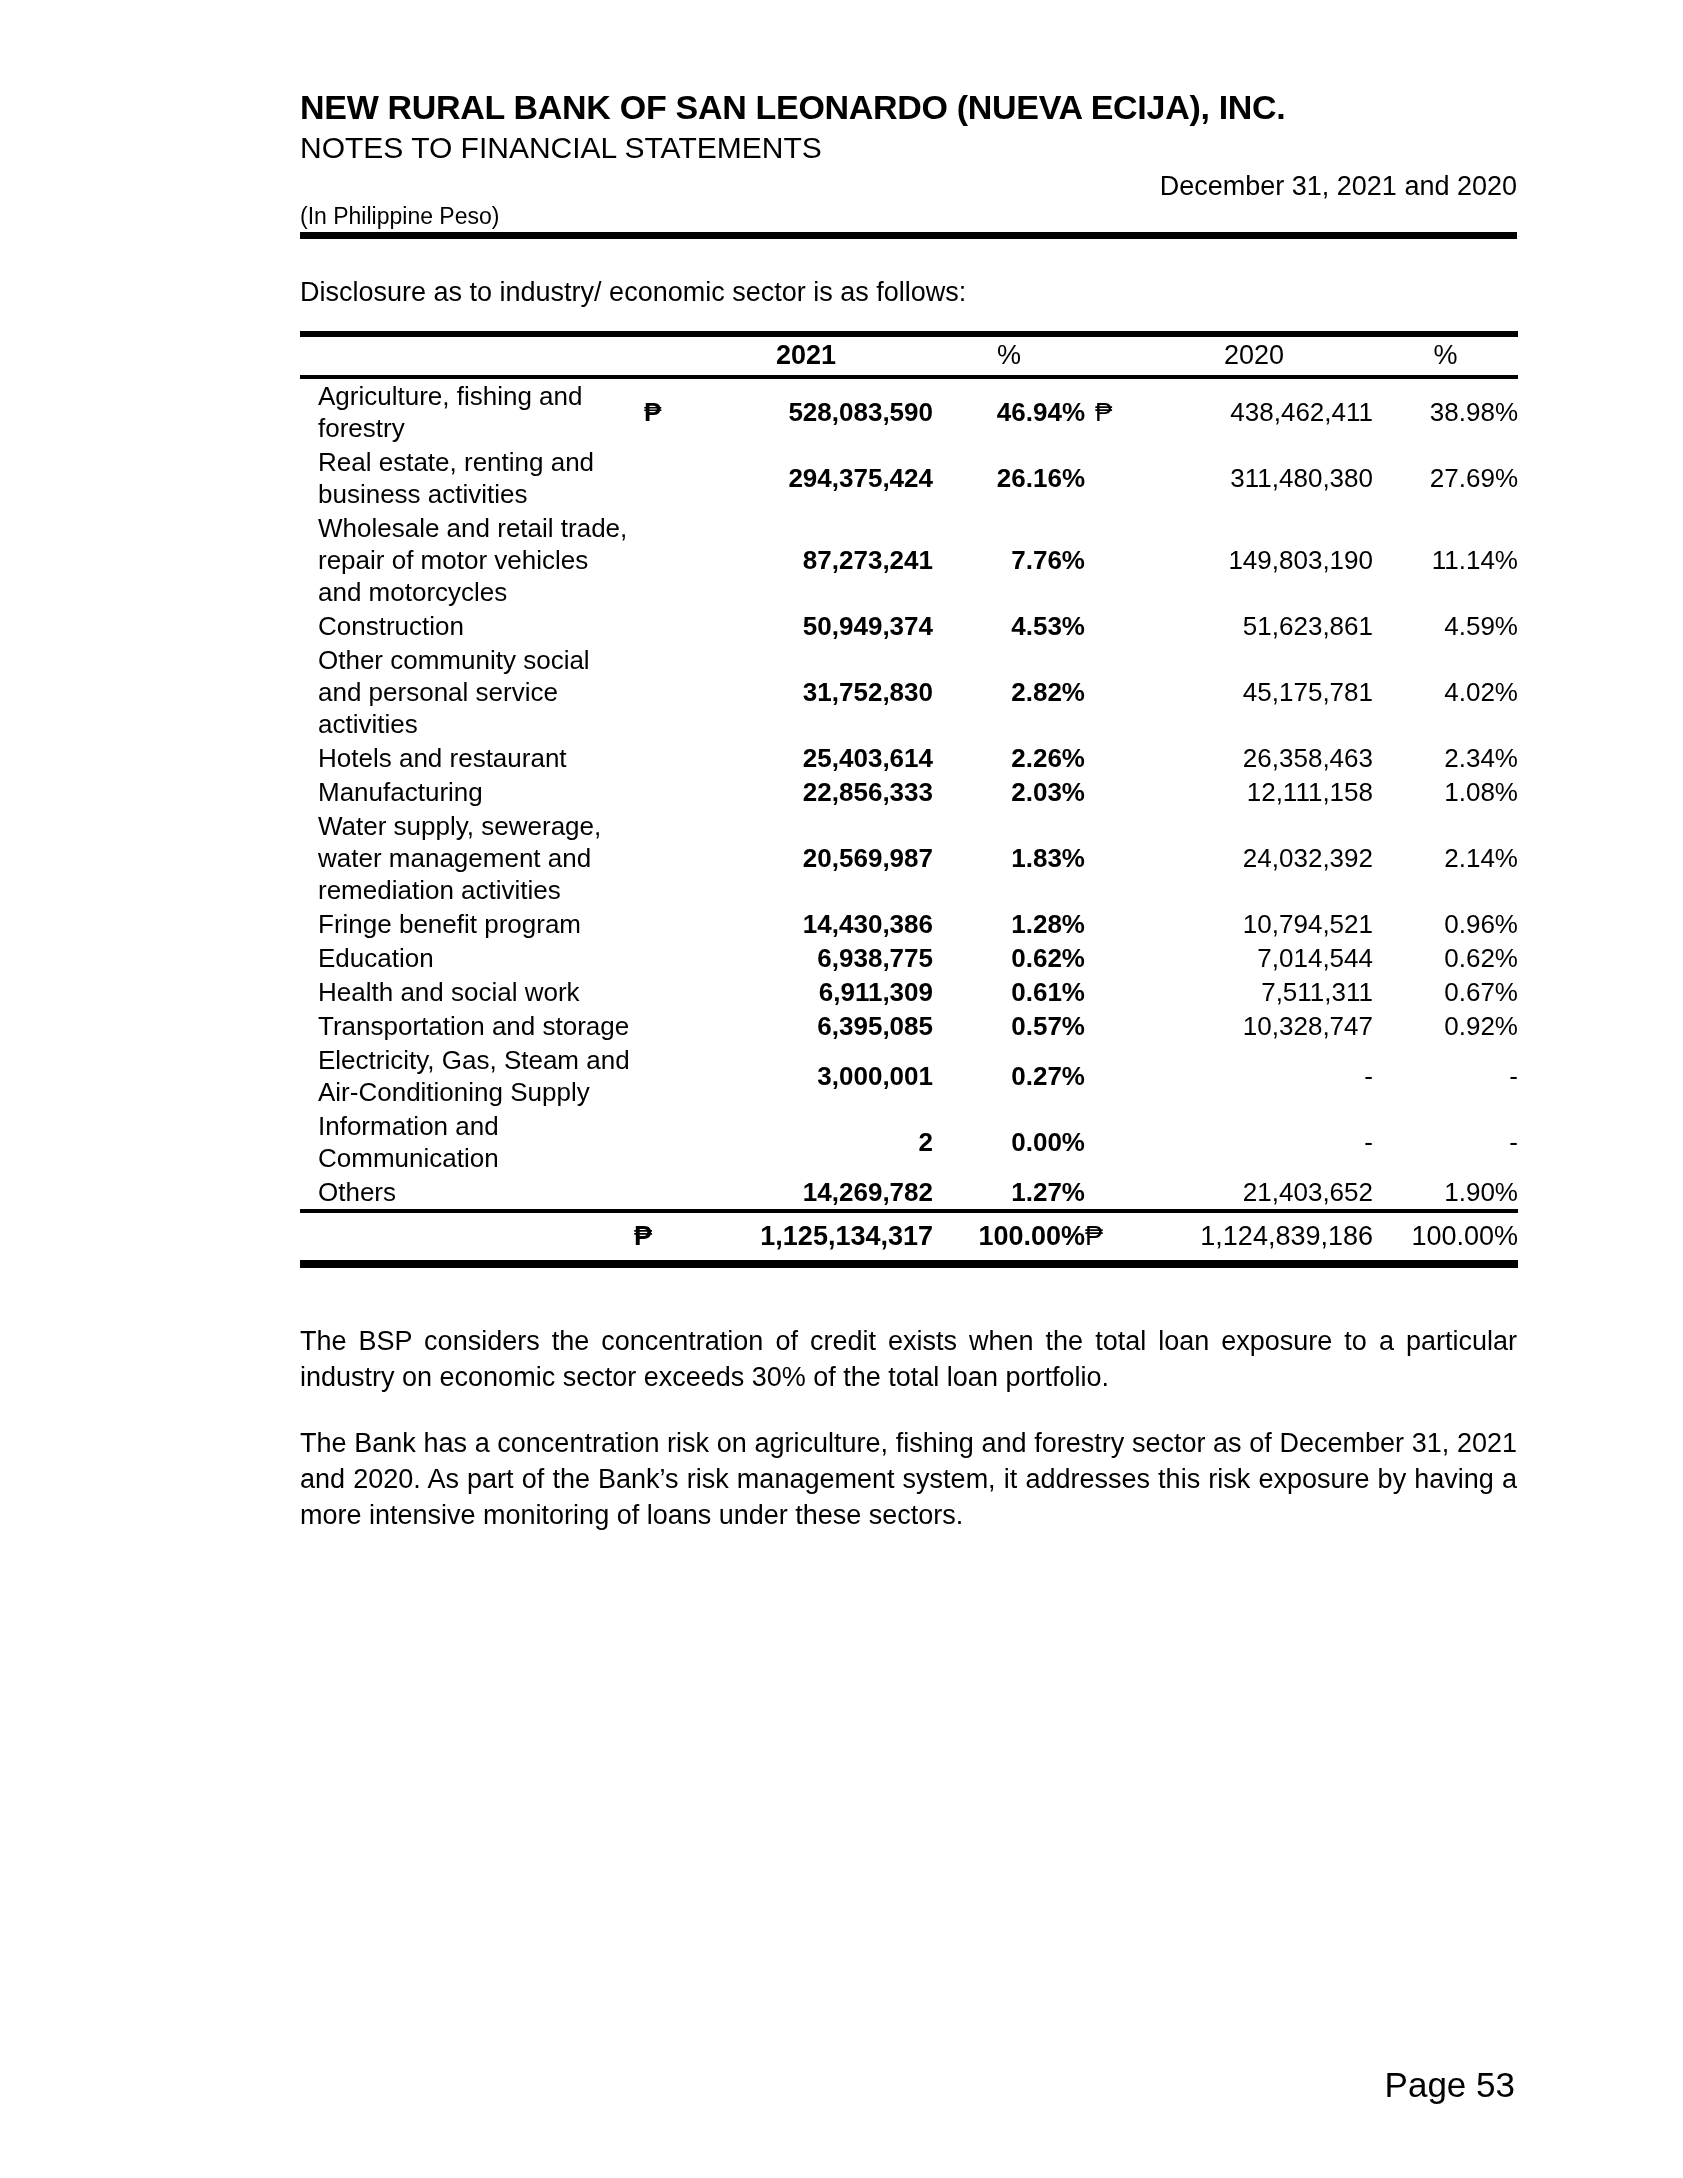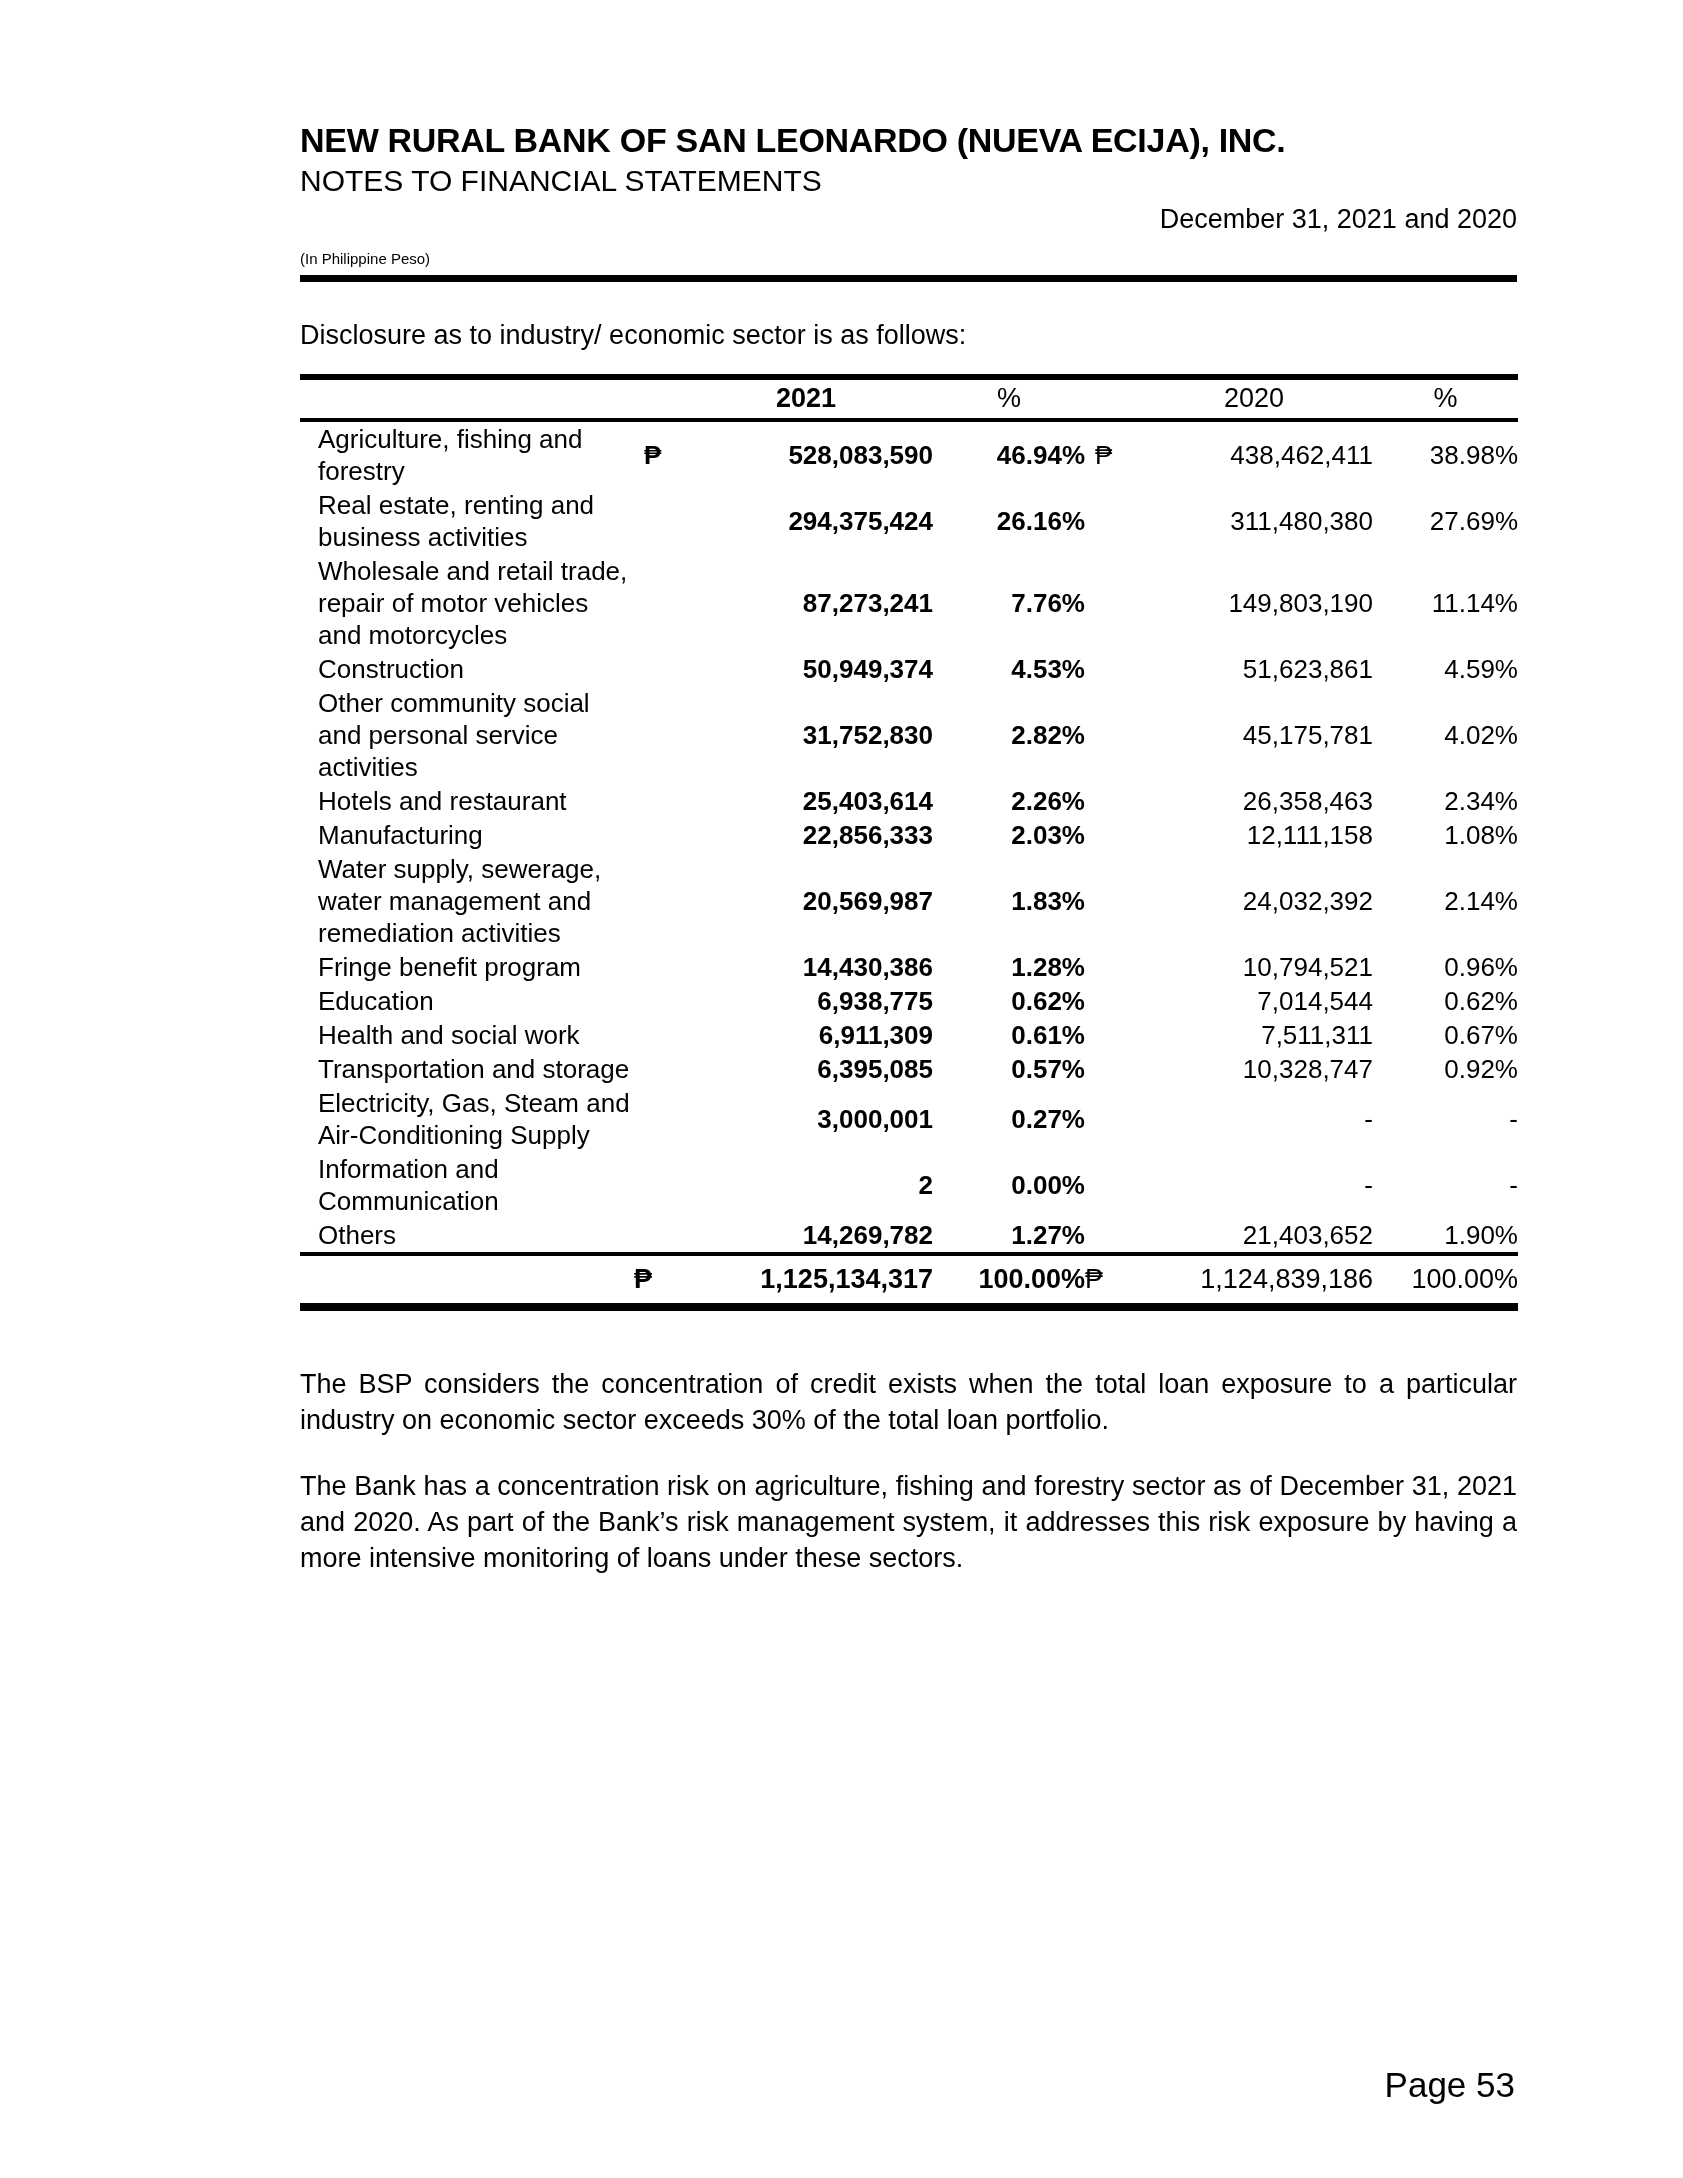--- a/index.html
+++ b/index.html
@@ -1,24 +1,24 @@
 <!DOCTYPE html>
 <html><head>
 <meta charset="utf-8">
 <style>
   * { margin:0; padding:0; box-sizing:border-box; }
   html, body { background:#ffffff; }
   body { font-family:"Liberation Sans","DejaVu Sans",sans-serif; color:#000; }
   .page { position:relative; width:1683px; height:2178px; background:#fff; overflow:hidden; }
   .content { position:absolute; left:300px; top:0; width:1217px; }
 
-  .bank-name { padding-top:120px; font-size:34px; font-weight:bold; line-height:40px; letter-spacing:-0.3px; }
+  .bank-name { padding-top:87px; font-size:34px; font-weight:bold; line-height:40px; letter-spacing:-0.3px; }
   .doc-title { font-size:30px; line-height:38px; margin-top:2px; }
   .date-line { font-size:27px; line-height:33px; margin-top:3px;text-align:right; }
-  .currency-note { font-size:15px; line-height:26px; margin-top:10px; }
+  .currency-note { font-size:23px; line-height:26px; margin-top:0; }
   .head-rule { border-bottom:7px solid #000; margin-top:3px; }
 
   .intro { margin-top:36px; font-size:27px; line-height:34px; }
 
   table.sector-table { width:100%; border-collapse:collapse; table-layout:fixed; margin-top:22px; }
   .sector-table thead th {
     font-size:27px; font-weight:normal; text-align:center; padding:3px 0 4px 0;
     border-top:6px solid #000; border-bottom:4px solid #000;
   }
   .sector-table thead th.b { font-weight:bold; }

